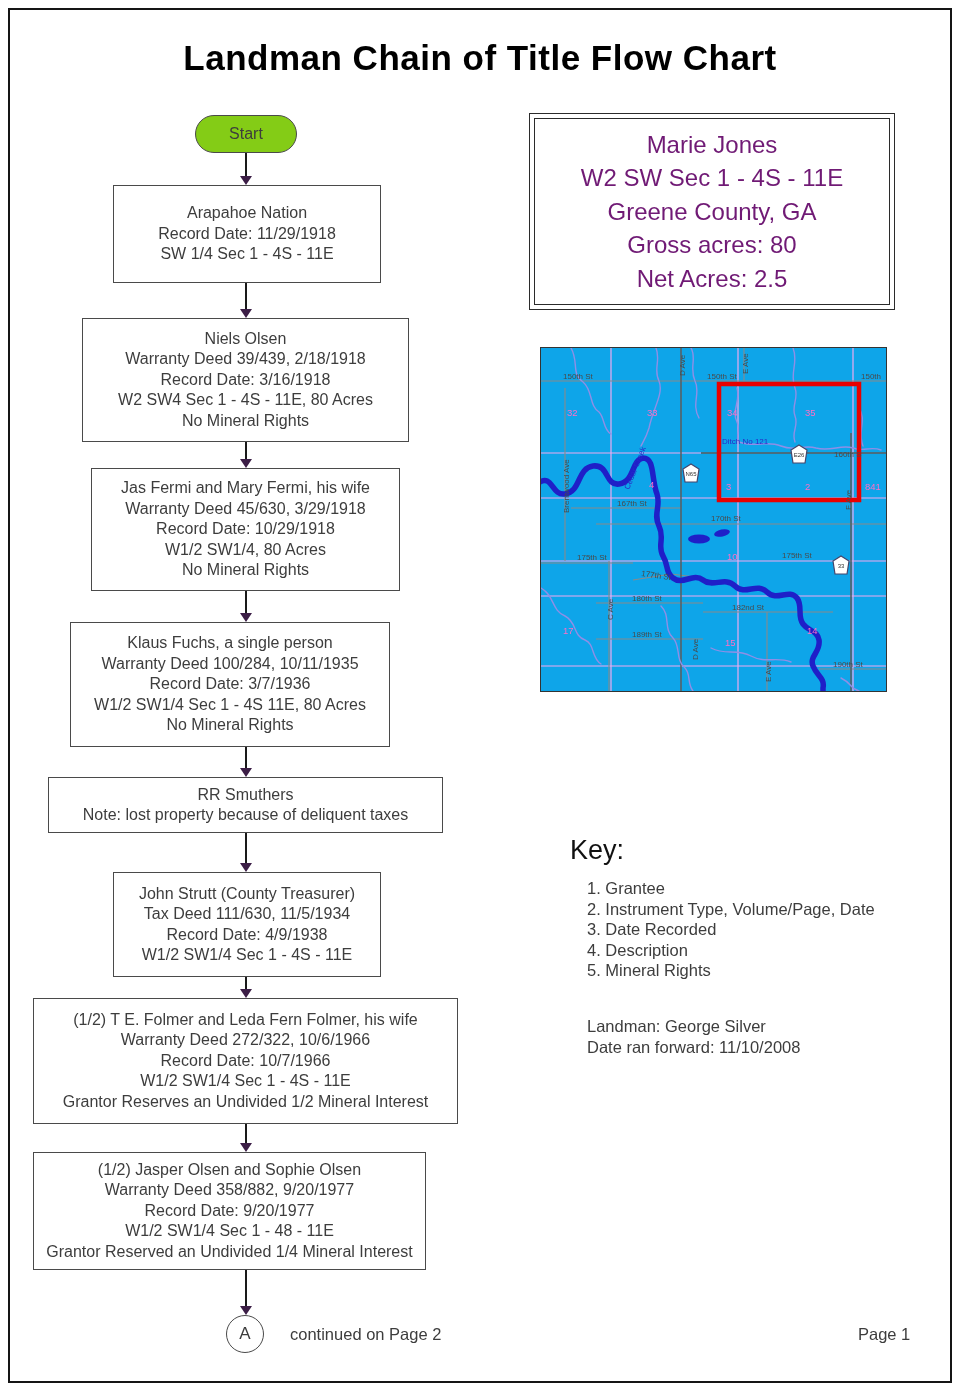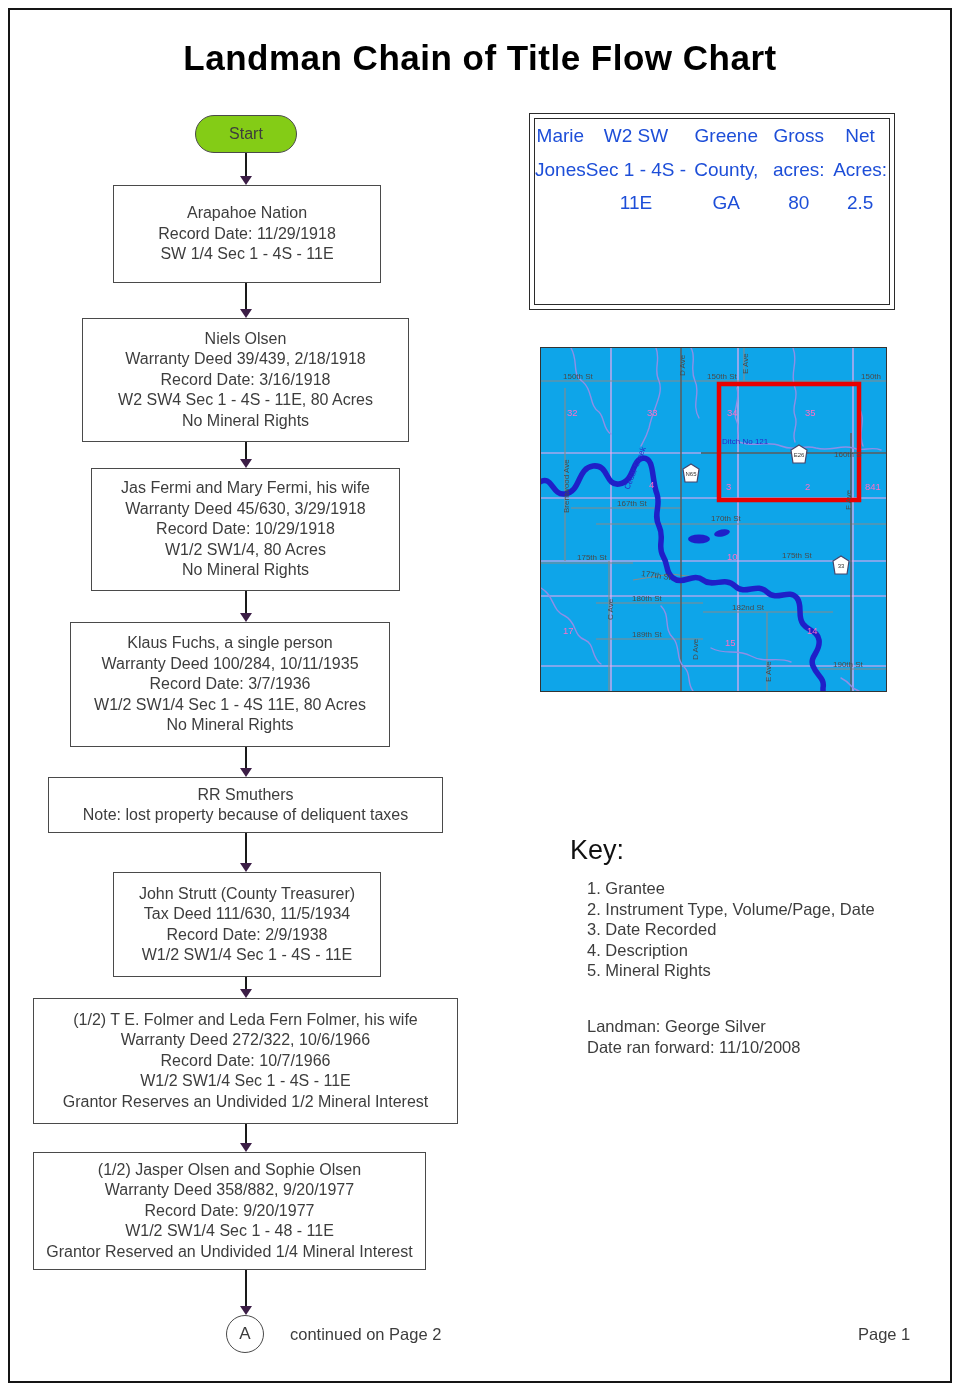--- a/index.html
+++ b/index.html
@@ -36,22 +36,22 @@
     font-size:17px;color:#3d3d3d;box-sizing:border-box;background:#fff;
   }
   .continued-label{position:absolute;left:290px;top:1325px;font-size:16.5px;color:#3d3d3d;}
   .page-number{position:absolute;left:858px;top:1325px;font-size:16.5px;color:#3d3d3d;}
   .tract-box{
     position:absolute;left:529px;top:113px;width:366px;height:197px;box-sizing:border-box;
     border:1.6px solid #2b2b2b;padding:4px;background:#fff;
   }
   .tract-inner{
     width:100%;height:100%;box-sizing:border-box;border:1.6px solid #2b2b2b;
-    display:flex;flex-direction:row;justify-content:center;text-align:center;
-    font-size:19px;line-height:33.5px;color:#1d4ed8;
+    display:flex;flex-direction:column;justify-content:center;text-align:center;
+    font-size:24px;line-height:33.5px;color:#701a75;
   }
   .map-frame{
     position:absolute;left:540px;top:347px;width:345px;height:343px;
     border:1.6px solid #333;box-sizing:content-box;background:#0ea5e9;
   }
   .key-heading{position:absolute;left:570px;top:835px;font-size:27px;color:#111;}
   .key-list{position:absolute;left:587px;top:878px;font-size:16.5px;line-height:20.5px;color:#3d3d3d;}
   .landman-block{position:absolute;left:587px;top:1016px;font-size:16.5px;line-height:21px;color:#3d3d3d;}
   
   svg .st{font-family:"Liberation Sans",sans-serif;font-size:8px;fill:#4a4a4a;}
@@ -139,21 +139,21 @@
   </div>
 
   <div class="arrow" style="left:240px;top:833px;height:39px;">
       <div class="shaft"></div>
       <div class="head"></div>
     </div>
 
   <div class="flow-box" style="left:113px;top:872px;width:268px;height:105px;">
     <span>John Strutt (County Treasurer)</span>
     <span>Tax Deed 111/630, 11/5/1934</span>
-    <span>Record Date: 2/9/1938</span>
+    <span>Record Date: 4/9/1938</span>
     <span>W1/2 SW1/4 Sec 1 - 4S - 11E</span>
   </div>
 
   <div class="arrow" style="left:240px;top:977px;height:21px;">
       <div class="shaft"></div>
       <div class="head"></div>
     </div>
 
   <div class="flow-box" style="left:33px;top:998px;width:425px;height:126px;">
     <span>(1/2) T E. Folmer and Leda Fern Folmer, his wife</span>

